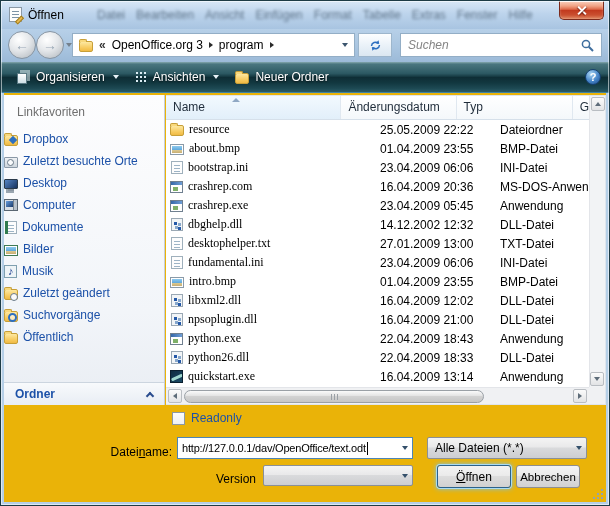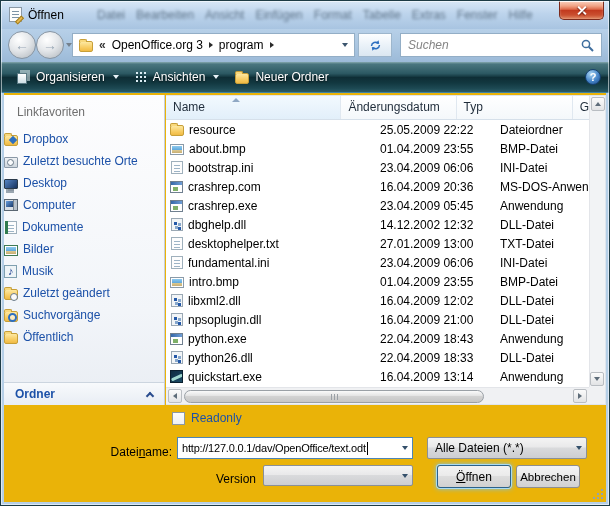--- a/index.html
+++ b/index.html
@@ -83,21 +83,21 @@
     background:linear-gradient(180deg,#ffffff,#f4f8fb);border-bottom:1px solid #d6e0ea;color:#1f2c3a;}
   .hcell{border-right:1px solid #e0e8f0;padding:4px 0 0 7px;position:relative;}
   .hcell.name{width:183px;background:linear-gradient(180deg,#f2f9fe,#e2effa);}
   .hcell.date{width:120px;}
   .hcell.type{width:121px;}
   .hcell.size{flex:1;border-right:none;}
   .sort-arrow{position:absolute;left:66px;top:2px;width:0;height:0;
     border-left:4px solid transparent;border-right:4px solid transparent;border-bottom:4px solid #8fa8c4;}
   .rows{position:absolute;left:0;top:24px;right:16px;bottom:17px;overflow:hidden;}
   .row{display:flex;align-items:center;height:19px;color:#000;}
-  .cell-name{width:161px;display:flex;align-items:center;padding-left:4px;overflow:hidden;white-space:nowrap;}
+  .cell-name{width:161px;display:flex;align-items:center;padding-left:4px;overflow:hidden;white-space:nowrap;font-family:Liberation Serif, serif;}
   .cell-date{width:120px;padding-left:7px;margin-left:46px;}
   .cell-type{flex:1;padding-left:7px;overflow:hidden;white-space:nowrap;}
 
   
   .vscroll{position:absolute;right:0;top:0;width:16px;bottom:17px;background:#f2f3f5;border-left:1px solid #e3e5e9;}
   .hscroll{position:absolute;left:0;right:16px;bottom:0;height:17px;background:#f0f1f3;border-top:1px solid #e3e5e9;
     display:flex;align-items:center;padding:0 1px;}
   .scorner{position:absolute;right:0;bottom:0;width:16px;height:17px;background:#f0f1f3;}
   .sbtn{width:14px;height:14px;margin:1px;background:linear-gradient(180deg,#fbfbfb,#e2e3e5);border:1px solid #b9bdc2;
     border-radius:2px;display:flex;align-items:center;justify-content:center;flex:none;}

